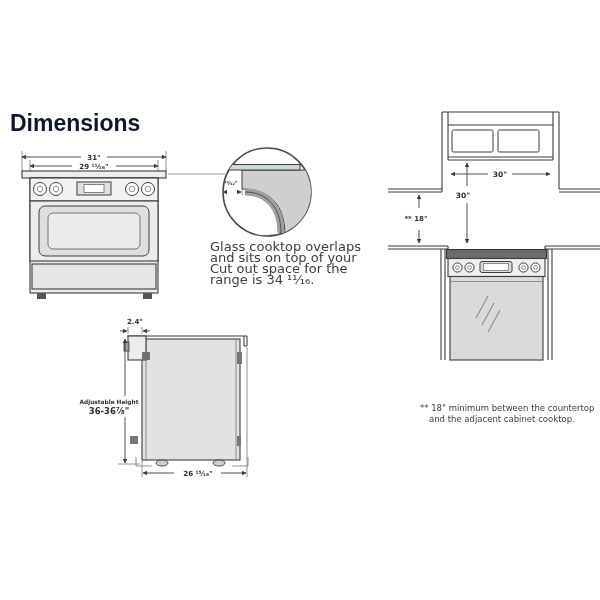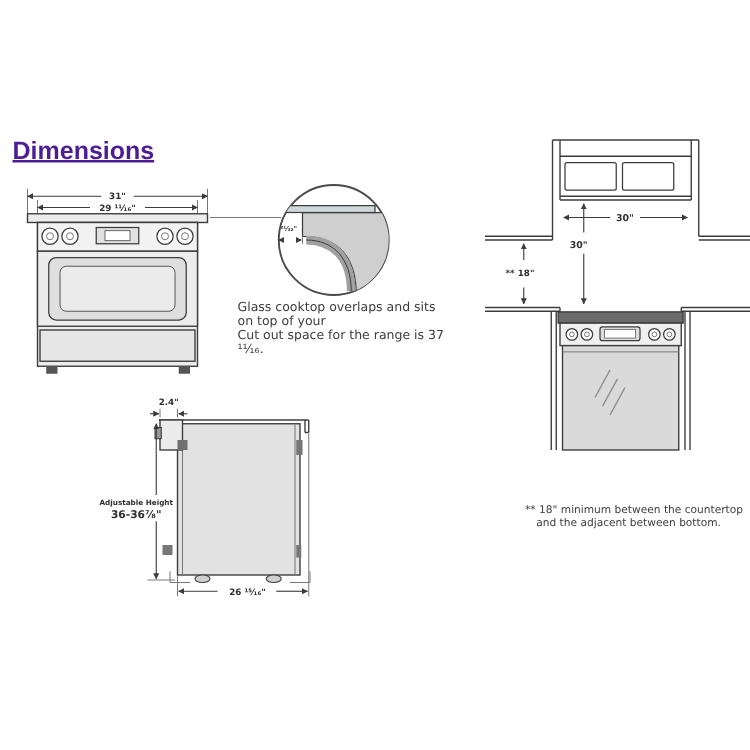--- a/index.html
+++ b/index.html
@@ -1,20 +1,20 @@
 <!DOCTYPE html>
 <html><head>
 <meta charset="utf-8">
 <style>
   html,body{margin:0;padding:0;background:#fff;}
   #page{position:relative;width:600px;height:600px;background:#ffffff;overflow:hidden;
         font-family:"Liberation Sans","DejaVu Sans",sans-serif;color:#3d3d3d;}
-  .title{position:absolute;left:10px;top:110px;font-size:20px;font-weight:bold;color:#4c1d95;text-decoration:underline;}
-  .note{position:absolute;font-size:10px;line-height:11px;color:#3d3d3d;
-        font-family:"DejaVu Sans",sans-serif;}
+  .title{position:absolute;left:10px;top:110px;font-size:23px;font-weight:bold;color:#0f172a;}
+  .note{position:absolute;font-size:13px;line-height:11px;color:#3d3d3d;
+        font-family:"DejaVu Sans",sans-serif;margin-left:20px;}
   .note2{position:absolute;font-size:8.5px;line-height:10.5px;color:#3d3d3d;
         font-family:"DejaVu Sans",sans-serif;}
   .note2 .indent{padding-left:9px;}
   svg{position:absolute;overflow:visible;}
   svg text{font-family:"DejaVu Sans",sans-serif;fill:#2f2f2f;}
   .dimtxt{font-size:7px;font-weight:bold;}
   .dimtxt-lg{font-size:7.5px;font-weight:bold;}
   .tiny{font-size:5.5px;font-weight:bold;}
   .lbl-sm{font-size:5.8px;font-weight:600;}
   .lbl-val{font-size:8.5px;font-weight:bold;}
@@ -96,21 +96,21 @@
         <path class="ln-thin" d="M207,28 V52 M227,46 V52"></path>
         <path class="dim" d="M212,49 L208,49" marker-end="url(#a1)" stroke-width="0.8"></path>
         <path class="dim" d="M222,49 L226,49" marker-end="url(#a1)" stroke-width="0.8"></path>
         <text class="tiny" x="216" y="42" text-anchor="middle">²¹⁄₃₂"</text>
       </g>
     </g>
   </svg>
 
   <div class="note" style="left:190px;top:241px;width:172px">
     <div>Glass cooktop overlaps and sits on top of your</div>
-    <div>Cut out space for the range is 37 ¹¹⁄₁₆.</div>
+    <div>Cut out space for the range is 34 ¹¹⁄₁₆.</div>
   </div>
 
   <svg style="left:80px;top:314px" width="180" height="174" viewBox="0 0 180 174">
     <defs>
       <marker id="a2" viewBox="0 0 10 10" refX="9" refY="5" markerWidth="5.5" markerHeight="5.5" orient="auto">
         <path d="M0,0 L10,5 L0,10 z" fill="#3c3c3c"></path>
       </marker>
     </defs>
 
     <g>
@@ -210,16 +210,16 @@
       <circle class="fill-wh" cx="147.5" cy="157.5" r="4.6"></circle>
       <circle class="ln-thin" cx="147.5" cy="157.5" r="1.9"></circle>
       <rect class="fill-md" x="62" y="166.5" width="93" height="83.5"></rect>
       <line class="ln-thin" x1="62" y1="171.5" x2="155" y2="171.5"></line>
       <path d="M88,208 L100,186 M94,215 L106,193 M100,222 L112,200" stroke="#8f8f8f" stroke-width="1.2" fill="none"></path>
     </g>
   </svg>
 
   <div class="note2" style="left:420px;top:403px;width:178px">
     <div>** 18" minimum between the countertop</div>
-    <div class="indent">and the adjacent between bottom.</div>
+    <div class="indent">and the adjacent cabinet cooktop.</div>
   </div>
 
 </div>
 
 </body></html>

